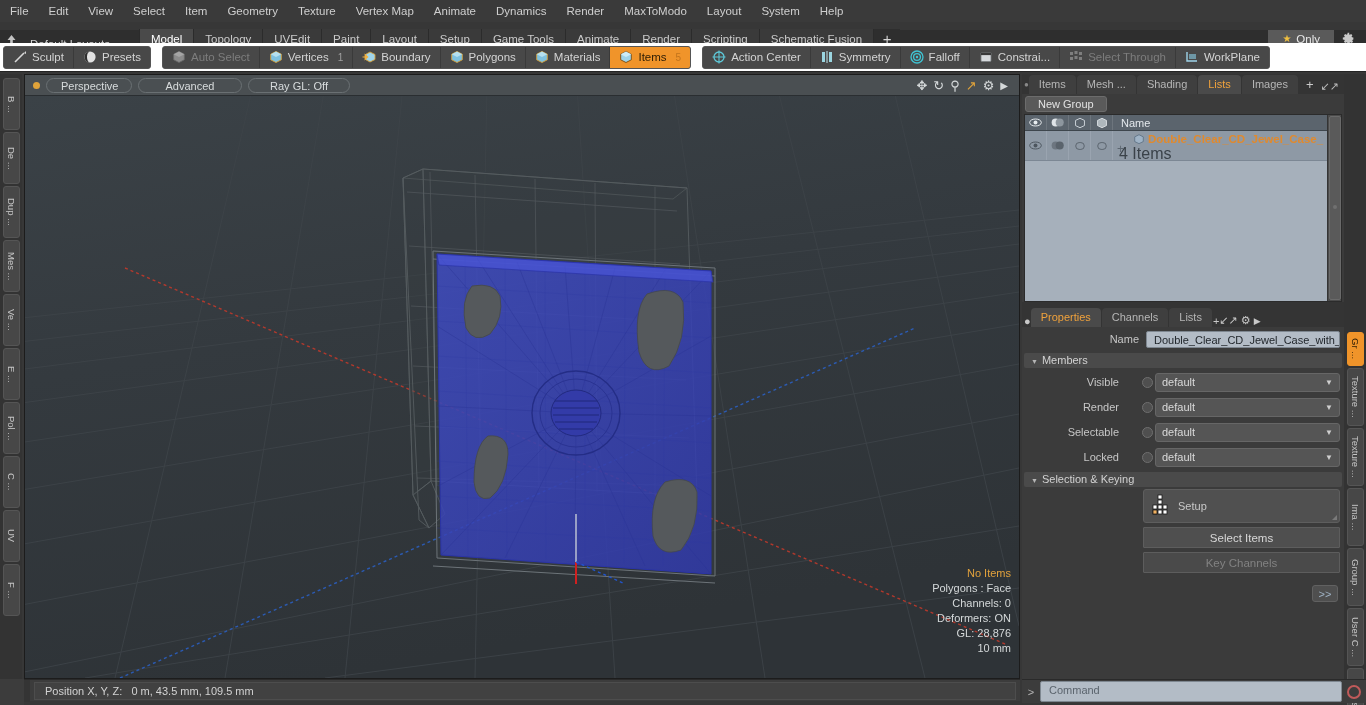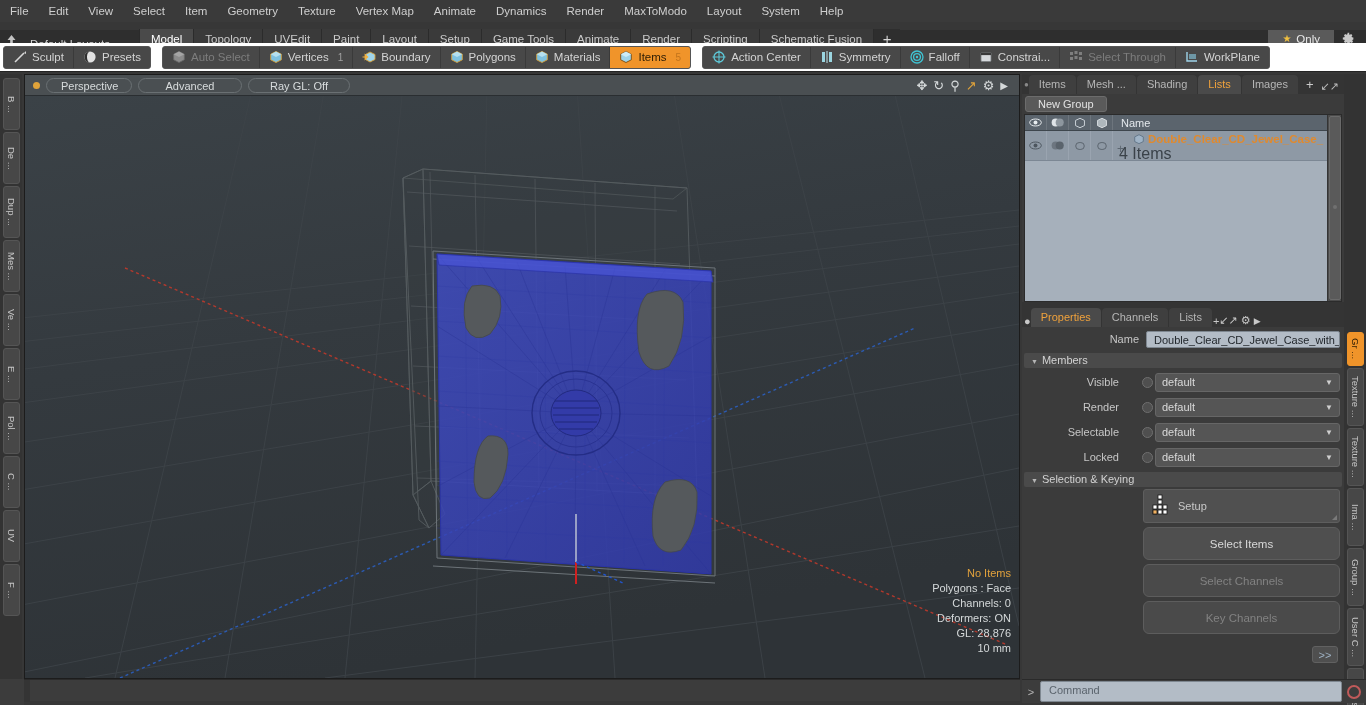--- a/index.html
+++ b/index.html
@@ -179,22 +179,22 @@
   .ddrow { display: flex; align-items: center; height: 22px; margin-top: 3px; padding-right: 4px; }
   .ddlabel { width: 120px; text-align: right; padding-right: 23px; font-size: 11px; color: #c6c6c6; }
   .ddknob { width: 11px; height: 11px; border-radius: 50%; border: 1px solid #6f6f6f; background: #4f4f4f; flex:none; margin-right: 2px;}
   .ddbox {
     flex: 1; height: 19px; background: #555555; border: 1px solid #666; border-radius: 3px;
     display: flex; align-items: center; padding: 0 6px; font-size: 11px; color: #dadada;
   }
   .ddbox .arrow { margin-left: auto; font-size: 8px; color: #cfcfcf; }
 
   .kbtn {
-    height: 33px; margin: 4px 4px 0 121px; background: #4f4f4f; border: 1px solid #5d5d5d;
-    border-radius: 6px; display: flex; align-items: center; justify-content: center;
+    height: 21px; margin: 4px 4px 0 121px; background: #4f4f4f; border: 1px solid #5d5d5d;
+    border-radius: 1px; display: flex; align-items: center; justify-content: center;
     font-size: 11.5px; color: #d8d8d8;
   }
   .kbtn.dim { color: #828282; background: #4a4a4a; }
   .nonebox {
     height: 34px; margin: 2px 4px 0 121px; background: #505050; border: 1px solid #5e5e5e;
     border-radius: 3px; display: flex; align-items: center; padding-left: 6px; gap: 8px;
     position: relative;
   }
   .nonebox .corner { position:absolute; right:2px; bottom:2px; width:0;height:0;
     border-left:5px solid transparent; border-bottom:5px solid #7a7a7a; }
@@ -586,20 +586,24 @@
         <div>Deformers: ON</div>
         <div>GL: 28,876</div>
         <div>10 mm</div>
       </div>
     </div>
   </div>
 
   <div class="corner-left"></div>
   <div class="statusbar">
     <div class="sb-grip"></div>
+    <div class="sb-field">
+      <span>Position X, Y, Z:</span>
+      &nbsp;&nbsp;<span>0 m, 43.5 mm, 109.5 mm</span>
+    </div>
   </div>
 
   <div class="rpanel">
 
     <div class="tabrow">
       <div class="tdot">●</div>
       <div id="rp-tabs" style="display:flex;align-items:flex-end;">
           <div class="tab">Items</div>
           <div class="tab">Mesh ...</div>
           <div class="tab">Shading</div>
@@ -762,21 +766,20 @@
             <rect x="13" y="16" width="4" height="4"></rect>
         </g>
         <rect x="3" y="16" width="4" height="4" fill="#f0b060" stroke="#1a1a1a" stroke-width="0.8"></rect>
       </svg>
       <span>Setup</span>
       <span class="corner"></span>
     </div>
 
     <div id="sel-buttons">
         <div class="kbtn">Select Items</div>
-        <div class="kbtn dim">Select Channels</div>
         <div class="kbtn dim">Key Channels</div>
       </div>
 
     <div class="btm-area">
       <div class="dblarrow">&gt;&gt;</div>
     </div>
   </div>
 
   <div class="vstrip-right" id="right-vtabs">
       <div class="vtab active" style="height: 34px;">Gr ...</div>

